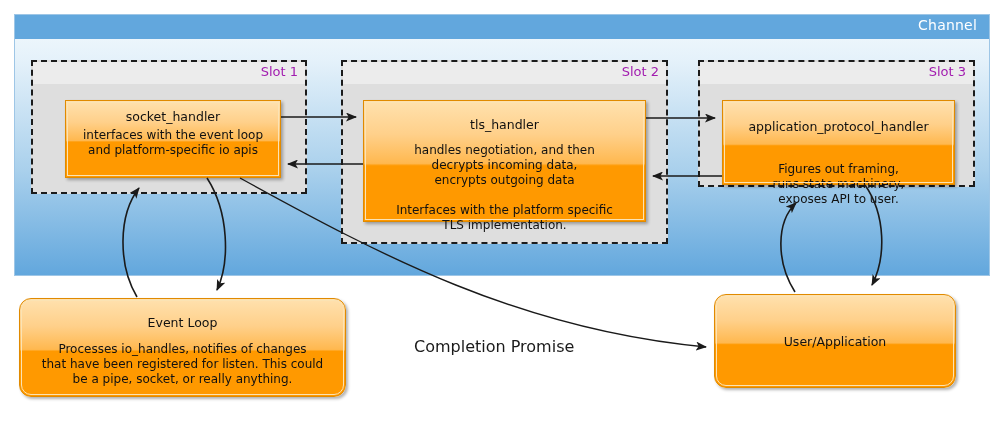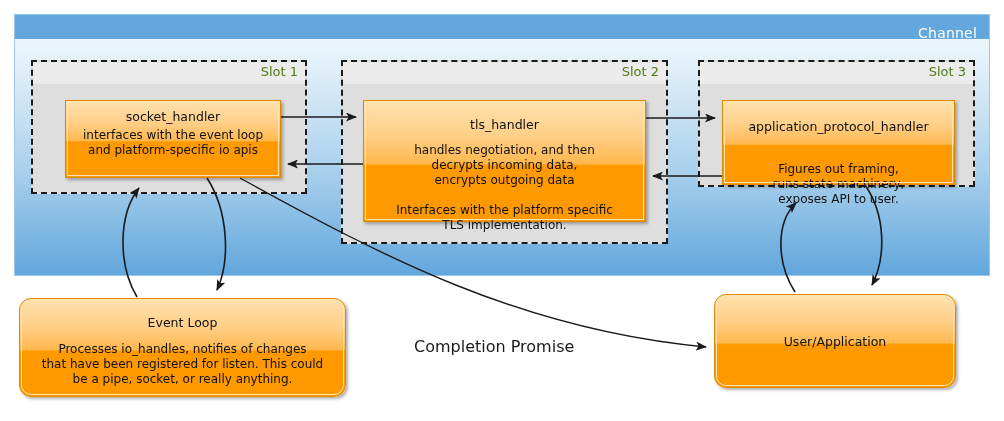--- a/index.html
+++ b/index.html
@@ -38,21 +38,21 @@
     position: absolute;
     left: 0; top: 0;
     width: 100%;
     height: 24px;
     background: #62a7dd;
     box-sizing: border-box;
   }
   .channel-title {
     position: absolute;
     right: 12px;
-    top: 10px;
+    top: 2px;
     font-size: 14px;
     color: #ffffff;
     letter-spacing: .2px;
   }
 
   
   .slot {
     position: absolute;
     box-sizing: border-box;
     border: 2px dashed #1b1b1b;
@@ -63,21 +63,21 @@
     left: 0; top: 0;
     width: 100%;
     height: 22px;
     background: #ececec;
   }
   .slot-title {
     position: absolute;
     right: 7px;
     top: 2px;
     font-size: 13px;
-    color: #4d7c0f;
+    color: #a21caf;
     z-index: 2;
   }
 
   #slot-1 { left: 31px;  top: 60px; width: 276px; height: 134px; }
   #slot-2 { left: 341px; top: 60px; width: 327px; height: 184px; }
   #slot-3 { left: 698px; top: 60px; width: 277px; height: 127px; }
 
   
   .node {
     position: absolute;

